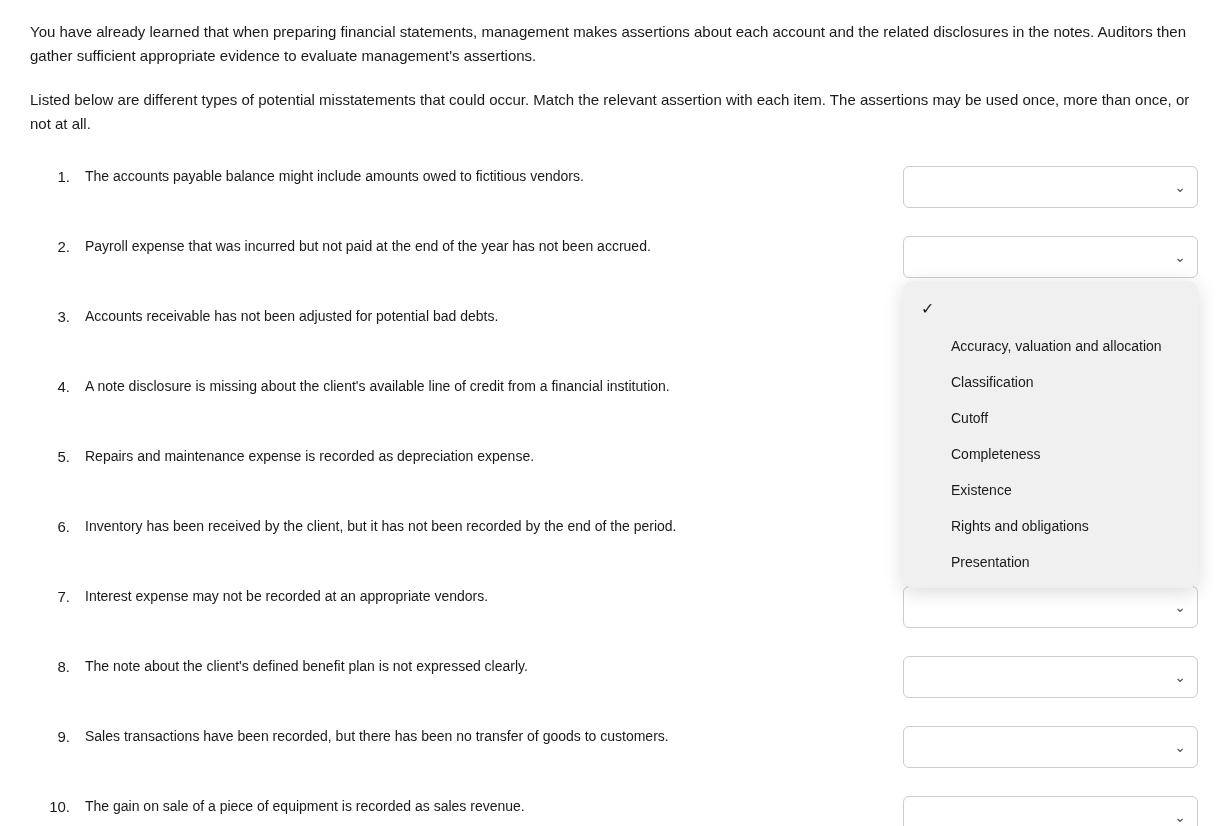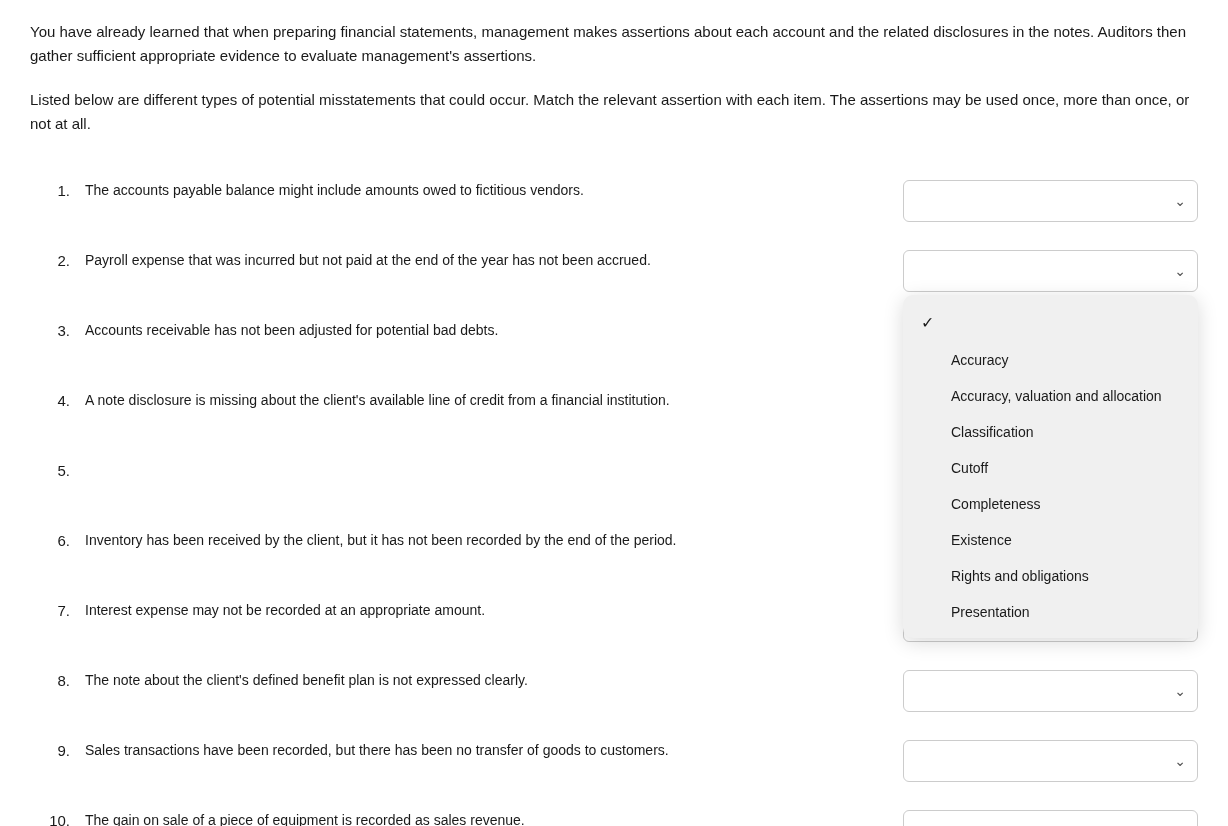--- a/index.html
+++ b/index.html
@@ -16,21 +16,21 @@
       padding: 20px 30px;
       max-width: 1228px;
     }
 
     .intro-text {
       margin-bottom: 20px;
       line-height: 1.6;
     }
 
     .instructions {
-      margin-bottom: 44px;
+      margin-bottom: 30px;
       line-height: 1.6;
     }
 
     .questions-container {
       position: relative;
     }
 
     .question-row {
       display: flex;
       align-items: flex-start;
@@ -222,20 +222,21 @@
           <option value="rights_obligations">Rights and obligations</option>
         </select>
         <span class="dropdown-chevron">⌄</span>
       </div>
     </div>
   </div>
 
   <div class="question-row">
     <div class="row-content">
       <span class="question-number">5.</span>
+      <span class="question-text">Repairs and maintenance expense is recorded as depreciation expense.</span>
       <div class="dropdown-wrapper">
         <select class="dropdown-select">
           <option value=""></option>
           <option value="accuracy">Accuracy</option>
           <option value="accuracy_valuation">Accuracy, valuation and allocation</option>
           <option value="classification">Classification</option>
           <option value="completeness">Completeness</option>
           <option value="cutoff">Cutoff</option>
           <option value="existence">Existence</option>
           <option value="occurrence">Occurrence</option>
@@ -253,24 +254,20 @@
       <span class="question-text">Inventory has been received by the client, but it has not been recorded by the end of the period.</span>
       <div class="dropdown-wrapper" style="position:relative;">
 
         <div class="dropdown-open">
           <div class="dropdown-open-item selected">
             <span class="checkmark">✓</span>
             <span class="label"></span>
           </div>
           <div class="dropdown-open-item">
             <span class="checkmark"></span>
-            <span class="label">Accuracy</span>
-          </div>
-          <div class="dropdown-open-item">
-            <span class="checkmark"></span>
             <span class="label">Accuracy, valuation and allocation</span>
           </div>
           <div class="dropdown-open-item">
             <span class="checkmark"></span>
             <span class="label">Classification</span>
           </div>
           <div class="dropdown-open-item">
             <span class="checkmark"></span>
             <span class="label">Cutoff</span>
           </div>
@@ -296,21 +293,21 @@
           <span style="flex:1;"></span>
           <span class="dropdown-chevron" style="position:static;transform:none;margin-left:8px;">⌄</span>
         </div>
       </div>
     </div>
   </div>
 
   <div class="question-row">
     <div class="row-content">
       <span class="question-number">7.</span>
-      <span class="question-text">Interest expense may not be recorded at an appropriate amount.</span>
+      <span class="question-text">Interest expense may not be recorded at an appropriate vendors.</span>
       <div class="dropdown-wrapper">
         <select class="dropdown-select">
           <option value=""></option>
           <option value="accuracy">Accuracy</option>
           <option value="accuracy_valuation">Accuracy, valuation and allocation</option>
           <option value="classification">Classification</option>
           <option value="completeness">Completeness</option>
           <option value="cutoff">Cutoff</option>
           <option value="existence">Existence</option>
           <option value="occurrence">Occurrence</option>

